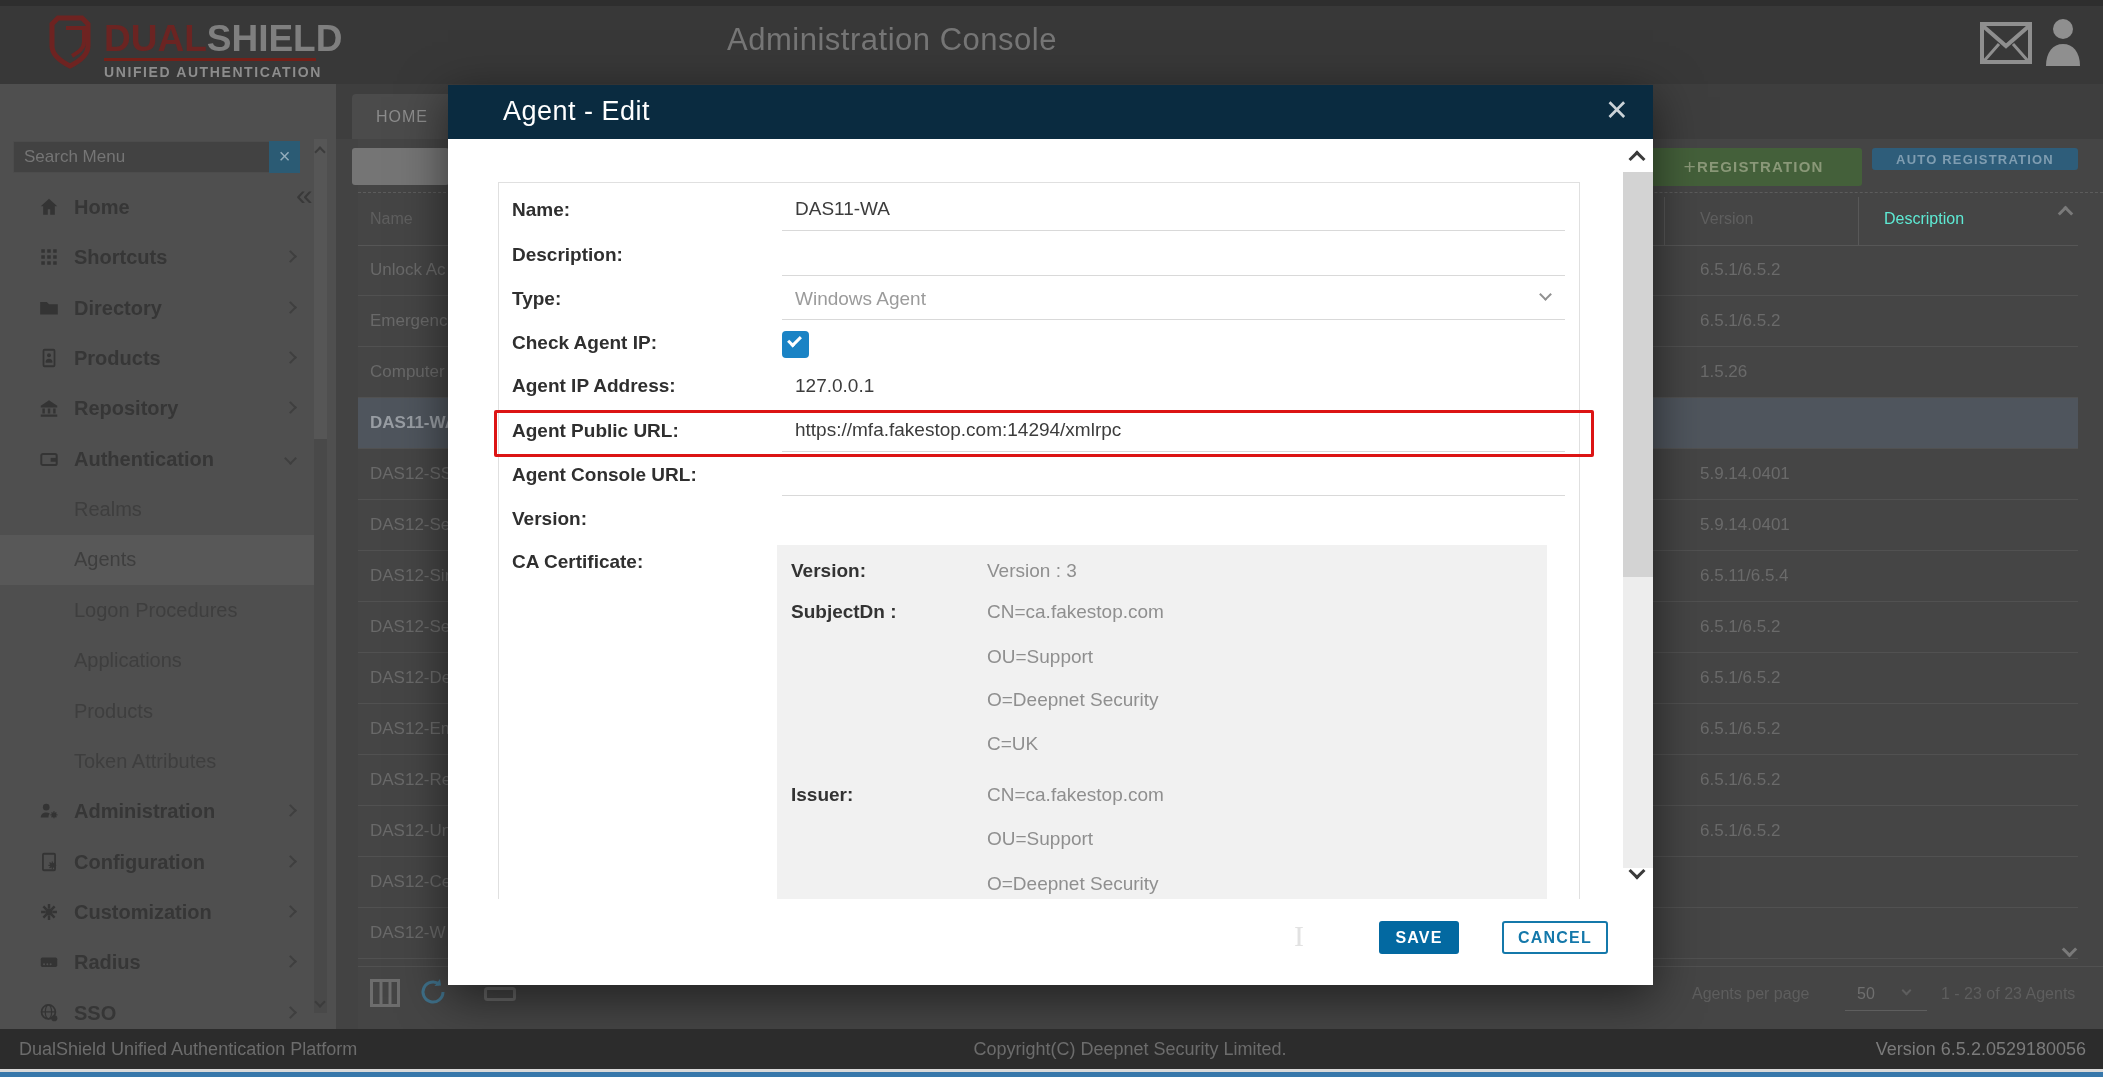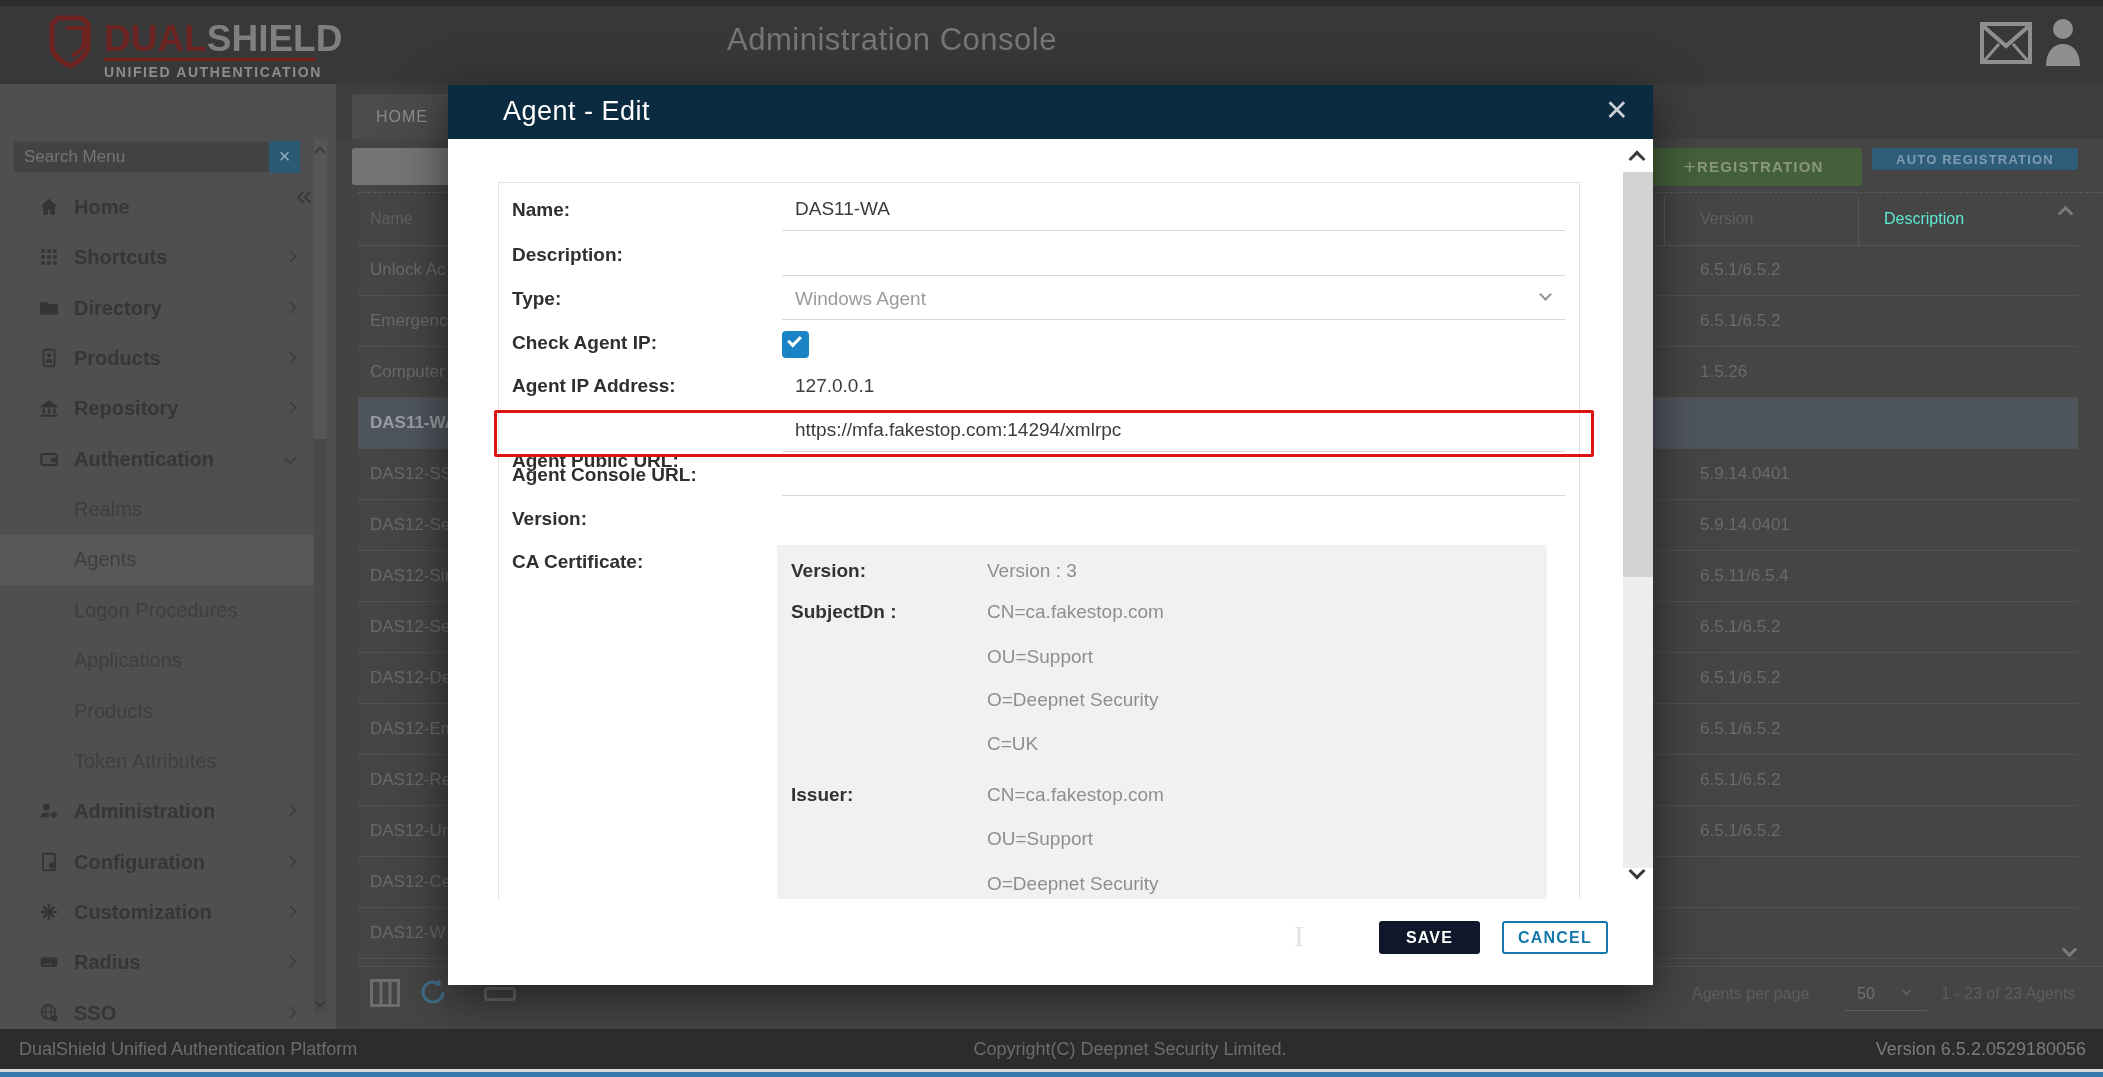--- a/index.html
+++ b/index.html
@@ -331,21 +331,21 @@
       </div>
 
       <span class="f-label" style="top:193px;">Check Agent IP:</span>
       <div class="abs" style="left:334px;top:192px;width:27px;height:27px;background:#1a83c5;border-radius:4px;cursor:pointer;">
         <span style="position:absolute;left:6px;top:5px;width:13px;height:8px;border-left:3px solid #fff;border-bottom:3px solid #fff;transform:rotate(-45deg);"></span>
       </div>
 
       <span class="f-label" style="top:236px;">Agent IP Address:</span>
       <span class="abs" style="left:347px;top:236px;font-size:19px;color:#3c3c3c;">127.0.0.1</span>
 
-      <span class="f-label" style="top:281px;margin-top:30px;">Agent Public URL:</span>
+      <span class="f-label" style="top:281px;">Agent Public URL:</span>
       <input class="f-input" style="top: 273px;" value="https://mfa.fakestop.com:14294/xmlrpc">
       <div class="abs" style="left:46px;top:271px;width:1100px;height:47px;border:3px solid #dc1414;border-radius:2px;pointer-events:none;"></div>
 
       <span class="f-label" style="top:325px;">Agent Console URL:</span>
       <input class="f-input" style="top: 317px;" value="">
 
       <span class="f-label" style="top:369px;">Version:</span>
 
       <span class="f-label" style="top:412px;">CA Certificate:</span>
       <div id="ca-panel" class="abs" style="left:329px;top:406px;width:770px;height:360px;background:#f1f1f1;">
@@ -364,21 +364,21 @@
     </div>
 
     <div class="abs" style="left:1175px;top:54px;width:30px;height:760px;background:#fff;">
       <span class="chev up" style="position:absolute;left:8px;top:14px;width:12px;height:12px;color:#3a3a3a;cursor:pointer;"></span>
       <div class="abs" style="left:0;top:33px;width:30px;height:405px;background:#d3d3d3;cursor:grab;"></div>
       <div class="abs" style="left:0;top:438px;width:30px;height:291px;background:#ededed;"></div>
       <span class="chev down" style="position:absolute;left:8px;top:726px;width:12px;height:12px;color:#3a3a3a;cursor:pointer;"></span>
     </div>
 
     <span style="position:absolute;left:846px;top:834px;font-family:'Liberation Serif',serif;font-size:30px;color:#e2e2e2;">I</span>
-    <button class="btn abs" style="left:931px;top:836px;width:101px;height:33px;background:#0f172a;color:#fff;font-size:16px;">
+    <button class="btn abs" style="left:931px;top:836px;width:80px;height:33px;background:#0369a1;color:#fff;font-size:16px;">
       <span>SAVE</span>
     </button>
     <button class="btn abs" style="left:1054px;top:836px;width:106px;height:33px;background:#fff;border:2px solid #1478aa;color:#1478aa;font-size:16px;">
       <span>CANCEL</span>
     </button>
   </div>
 
   <div class="ftr">
     <span class="abs" style="left:19px;top:10px;font-size:18px;color:#6c6c6c;">DualShield Unified Authentication Platform</span>
     <span class="abs" style="left:830px;top:10px;width:600px;text-align:center;font-size:18px;color:#6c6c6c;">Copyright(C) Deepnet Security Limited.</span>

